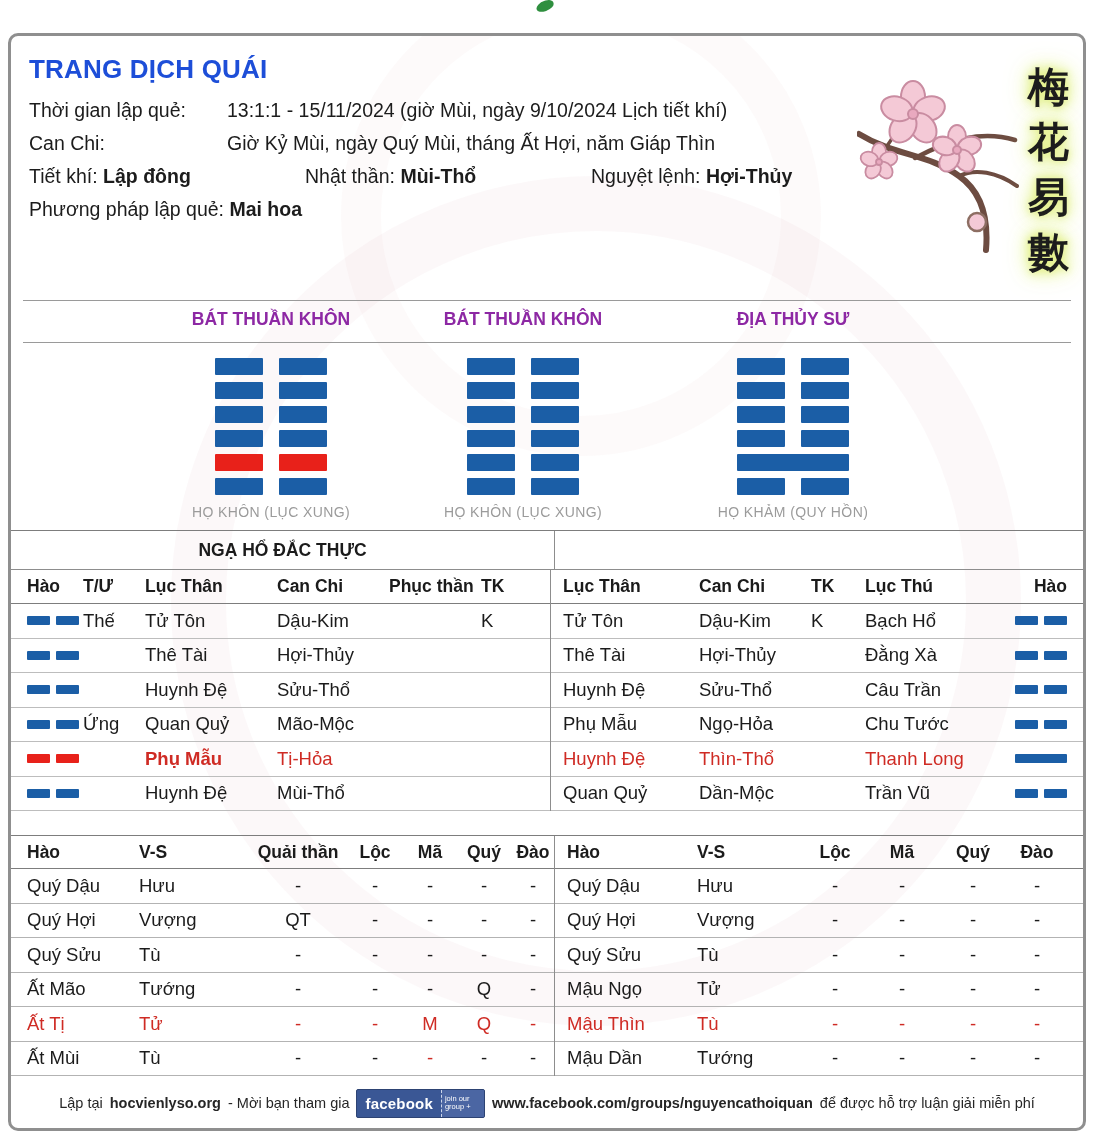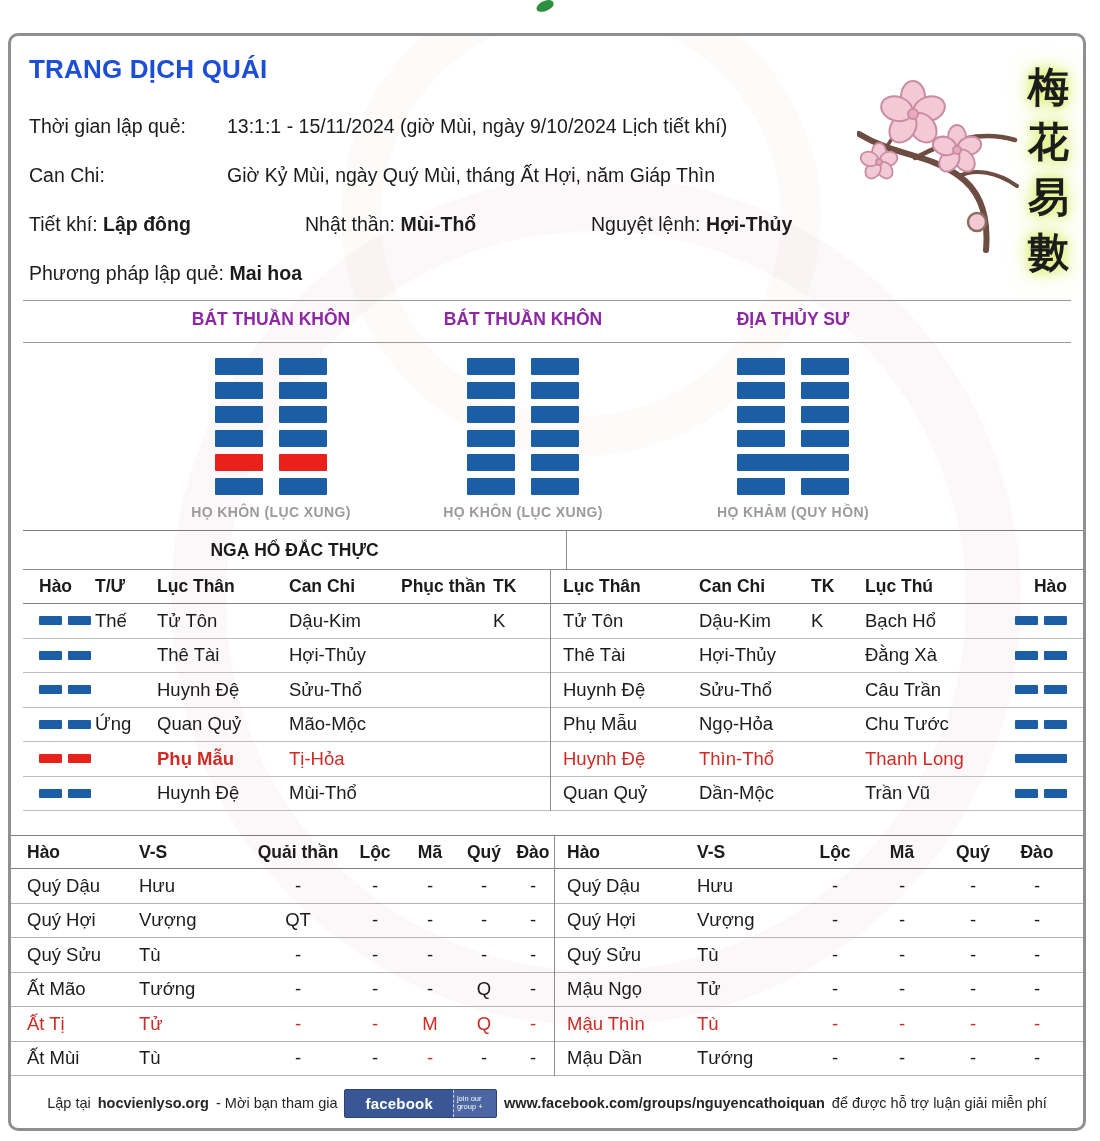--- a/index.html
+++ b/index.html
@@ -14,21 +14,21 @@
     position:absolute;left:8px;top:33px;width:1078px;height:1098px;box-sizing:border-box;
     border:3px solid #8f8f8f;border-radius:10px;background:#fff;overflow:hidden;
   }
   
   .wm{position:absolute;border-radius:50%;pointer-events:none;}
   .wm1{left:160px;top:140px;width:740px;height:740px;border:55px solid rgba(233,204,210,0.14);}
   .wm2{left:330px;top:-60px;width:400px;height:400px;border:40px solid rgba(233,204,210,0.10);}
 
   .title{position:absolute;left:18px;top:18px;margin:0;font-size:26px;font-weight:bold;color:#1d4ed8;letter-spacing:.2px;}
   .info{position:absolute;left:18px;top:58px;font-size:19.5px;line-height:33px;color:#1c1c1c;width:840px;}
-  .irow{white-space:nowrap;margin-top:16px;}
+  .irow{white-space:nowrap;}
   .ilabel{display:inline-block;width:198px;}
   .pair1{display:inline-block;width:276px;}
   .pair2{display:inline-block;width:286px;}
   .b{font-weight:bold;}
   .q-row{margin-top:8px;}
   .q-val{color:var(--question-purple);}
 
   
   .logo{position:absolute;right:8px;top:22px;width:218px;height:235px;}
   .logo svg{position:absolute;left:0;top:4px;}
@@ -42,24 +42,24 @@
 
   .hex-title{position:absolute;top:273px;transform:translateX(-50%);font-size:17.5px;font-weight:bold;color:var(--accent-purple);white-space:nowrap;}
   .ht1{left:260px;} .ht2{left:512px;} .ht3{left:782px;}
 
   .hex{position:absolute;top:322px;width:112px;}
   .hx1{left:204px;} .hx2{left:456px;} .hx3{left:726px;}
   .hline{display:flex;justify-content:space-between;height:17px;margin-bottom:7px;}
   .hline .hb{width:48px;height:17px;background:var(--bar-blue);border-radius:1px;}
   .hline .hb.wide{width:112px;}
   .hline.red .hb{background:var(--bar-red);}
-  .hex-family{position:absolute;top:468px;transform:translateX(-50%);font-size:14px;font-weight:bold;color:var(--gray-label);letter-spacing:.4px;white-space:nowrap;}
+  .hex-family{position:absolute;top:468px;transform:translateX(-50%);font-size:14px;font-weight:normal;color:var(--gray-label);letter-spacing:.4px;white-space:nowrap;}
 
   
-  .main-table{position:absolute;left:12px;right:0;top:494px;border-top:1.75px solid #7d7d7d;}
+  .main-table{position:absolute;left:0;right:0;top:494px;border-top:1.75px solid #7d7d7d;}
   .mt-titles{display:flex;height:38px;border-bottom:1.5px solid #8d8d8d;}
   .mt-title-cell{display:flex;align-items:center;justify-content:center;font-size:17.5px;font-weight:bold;}
   .mt-title-left{width:544px;border-right:1.5px solid #8d8d8d;box-sizing:border-box;}
   .mt-title-right{flex:1;}
   .mt-body{display:flex;}
   .mt-left{width:544px;border-right:1.5px solid #8d8d8d;box-sizing:border-box;}
   .mt-right{flex:1;}
   .mt-hrow,.mt-row{display:grid;align-items:center;box-sizing:border-box;}
   .mt-left .mt-hrow,.mt-left .mt-row{padding-left:16px;grid-template-columns:56px 62px 132px 112px 92px 46px;}
   .mt-right .mt-hrow,.mt-right .mt-row{padding-left:12px;grid-template-columns:136px 112px 54px 150px 1fr;}
@@ -82,21 +82,21 @@
   .bt-left .bt-hrow,.bt-left .bt-row{padding-left:16px;grid-template-columns:112px 110px 98px 56px 54px 54px 44px;}
   .bt-right .bt-hrow,.bt-right .bt-row{padding-left:12px;grid-template-columns:130px 106px 64px 70px 72px 56px;}
   .bt-hrow{height:33px;font-weight:bold;font-size:17.5px;border-bottom:1.75px solid #7d7d7d;}
   .bt-row{height:34.5px;font-size:18.5px;border-bottom:1px solid #b3b3b3;}
   .ctr{text-align:center;}
 
   
   .footer{position:absolute;left:0;right:0;top:1046px;height:42px;display:flex;align-items:center;justify-content:center;gap:7px;
     font-size:14.5px;color:#262626;white-space:nowrap;}
   .fb-badge{display:flex;align-items:stretch;height:27px;background:var(--fb-blue);border:1px solid #2d4373;border-radius:2px;overflow:hidden;}
-  .fb-word{display:flex;align-items:center;padding:0 20px;color:#fff;font-weight:bold;font-size:15px;letter-spacing:.2px;}
+  .fb-word{display:flex;align-items:center;padding:0 8px;color:#fff;font-weight:bold;font-size:15px;letter-spacing:.2px;}
   .fb-join{display:flex;align-items:center;background:var(--fb-blue-light);border-left:1px dashed #cdd6ea;color:#fff;
     font-size:7.5px;line-height:8.5px;width:36px;padding:0 3px;text-align:left;white-space:normal;}
 </style>
 </head>
 <body>
 
 <div class="top-mark"></div>
 
 <div class="card">
   <div class="wm wm1"></div>

